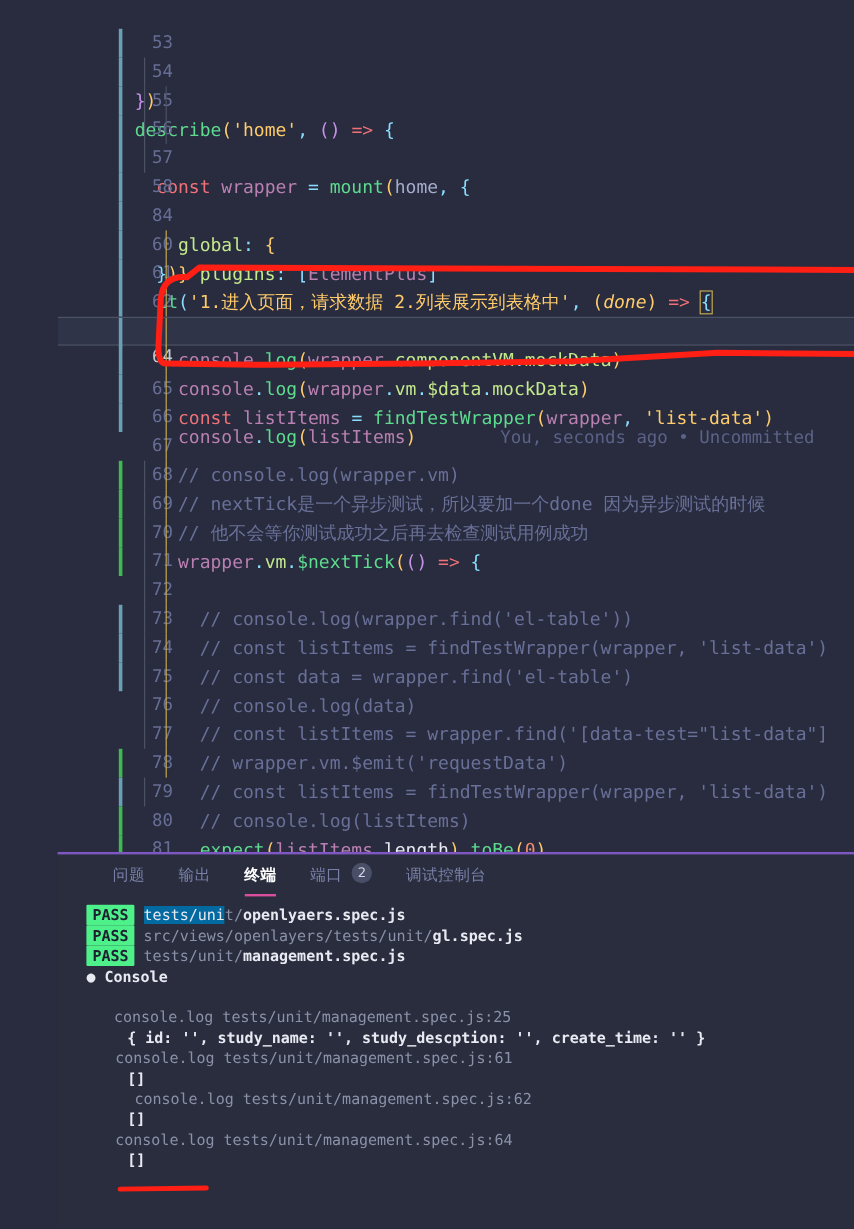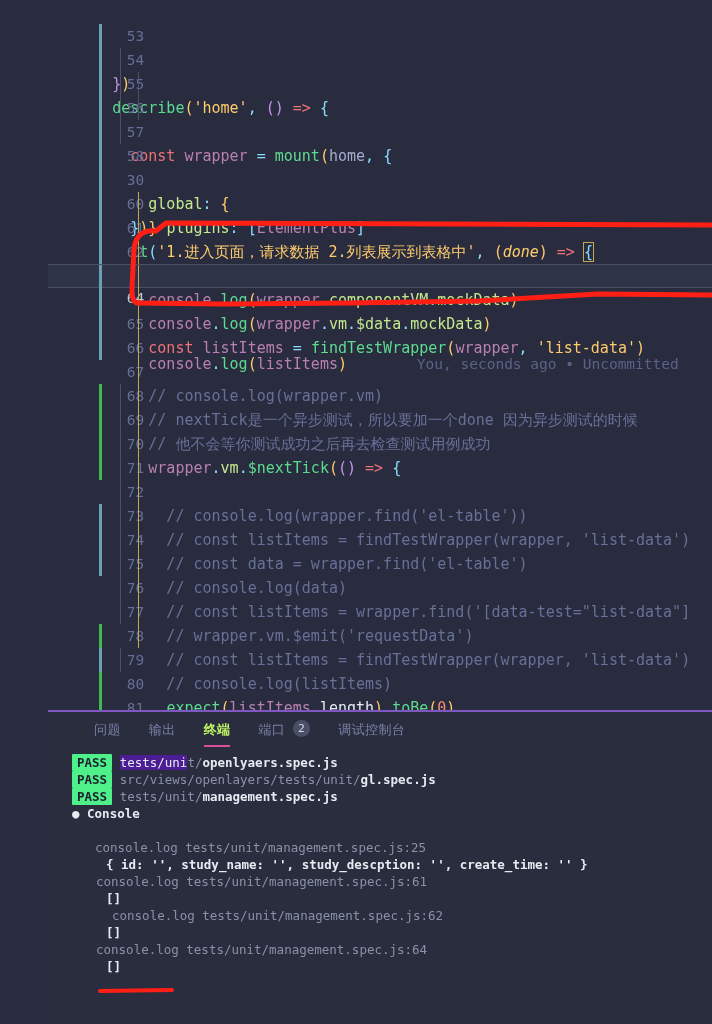--- a/index.html
+++ b/index.html
@@ -85,21 +85,21 @@
     height: 36px; display: flex; align-items: center;
     padding-left: 32px; gap: 0px;
     font-family: "DejaVu Sans", "Liberation Sans", sans-serif;
   }
   .panel-tab {
     position: relative;
     font-size: 13px; color: #7a81a8;
     padding: 0 14px; height: 34px; line-height: 34px;
     cursor: pointer; letter-spacing: .4px;
   }
-  .panel-tab.active { color: #bef264; font-weight: bold; text-align: right; }
+  .panel-tab.active { color: #ffffff; font-weight: bold; text-align: right; }
   .panel-tab.active::after {
     content: ""; position: absolute; left: 14px; right: 14px; bottom: 0;
     height: 2px; background: #d94f9d;
   }
   .tab-badge {
     display: inline-block;
     min-width: 17px; height: 17px; line-height: 17px;
     border-radius: 9px; background: #4a4f68; color: #d3d6e3;
     font-size: 11px; text-align: center; padding: 0 4px;
     margin-left: 8px; vertical-align: 2px;
@@ -114,21 +114,21 @@
     color: #c3c7d4;
   }
   .term-row { white-space: pre; height: 17px; padding-left: 24px; }
   .pass-badge {
     display: inline-block; background: #4ef08a; color: #1c2030;
     font-weight: bold; padding: 0 5px; border-radius: 1px;
     font-size: 12.5px;
   }
   .dim { color: #8b91a8; }
   .bright { color: #e8eaf2; font-weight: bold; }
-  .sel { background: #4c1d95; color: #e8eaf2; }
+  .sel { background: #0369a1; color: #e8eaf2; }
   .spacer { height: 17px; }
 
   
   .annot { position: absolute; pointer-events: none; }
 </style>
 </head>
 <body>
 
 <div id="root">
 
@@ -170,21 +170,21 @@
     </div>
 
     <div class="code-line">
       <span class="ln">58</span>
       <span class="gitmark git-mod"></span>
       <span class="guide" style="left:72px"></span>
       <span class="code">    <span class="t-brace-y">}</span></span>
     </div>
 
     <div class="code-line">
-      <span class="ln">30</span>
+      <span class="ln">84</span>
       <span class="gitmark git-mod"></span>
       <span class="code">  <span class="t-brace-b">}</span><span class="t-brace-y">)</span></span>
     </div>
 
     <div class="code-line">
       <span class="ln">60</span>
       <span class="gitmark git-mod"></span>
       <span class="code">  <span class="t-fn2">it</span><span class="t-brace-b">(</span><span class="t-str">'1.进入页面，请求数据 2.列表展示到表格中'</span><span class="t-punc">,</span> <span class="t-brace-y">(</span><span class="t-param">done</span><span class="t-brace-y">)</span> <span class="t-arrow">=&gt;</span> <span style="outline:1px solid #c3a94e;color:#89ddff">{</span></span>
     </div>
 

